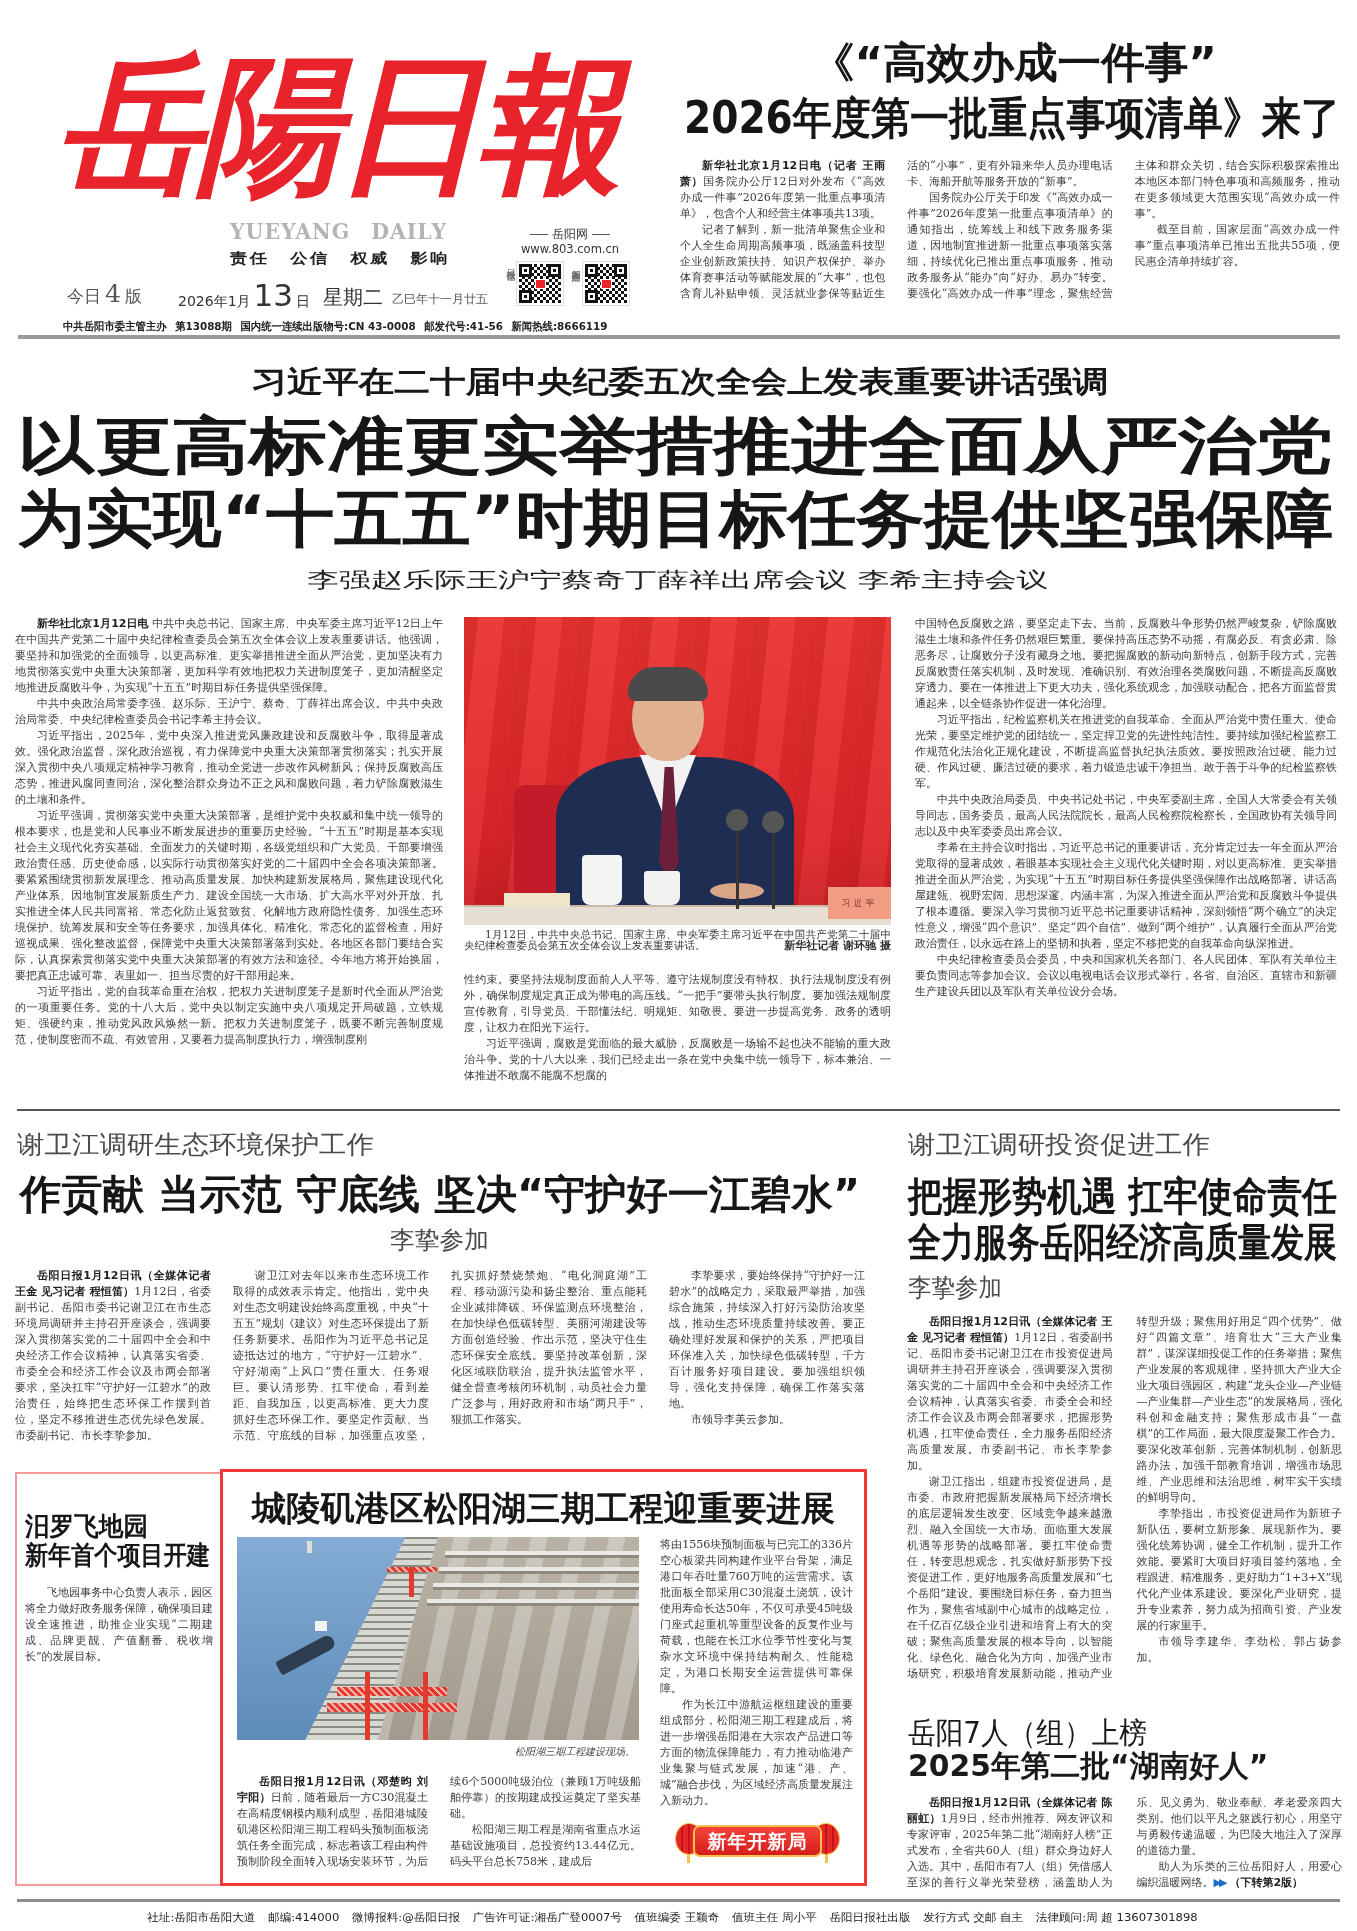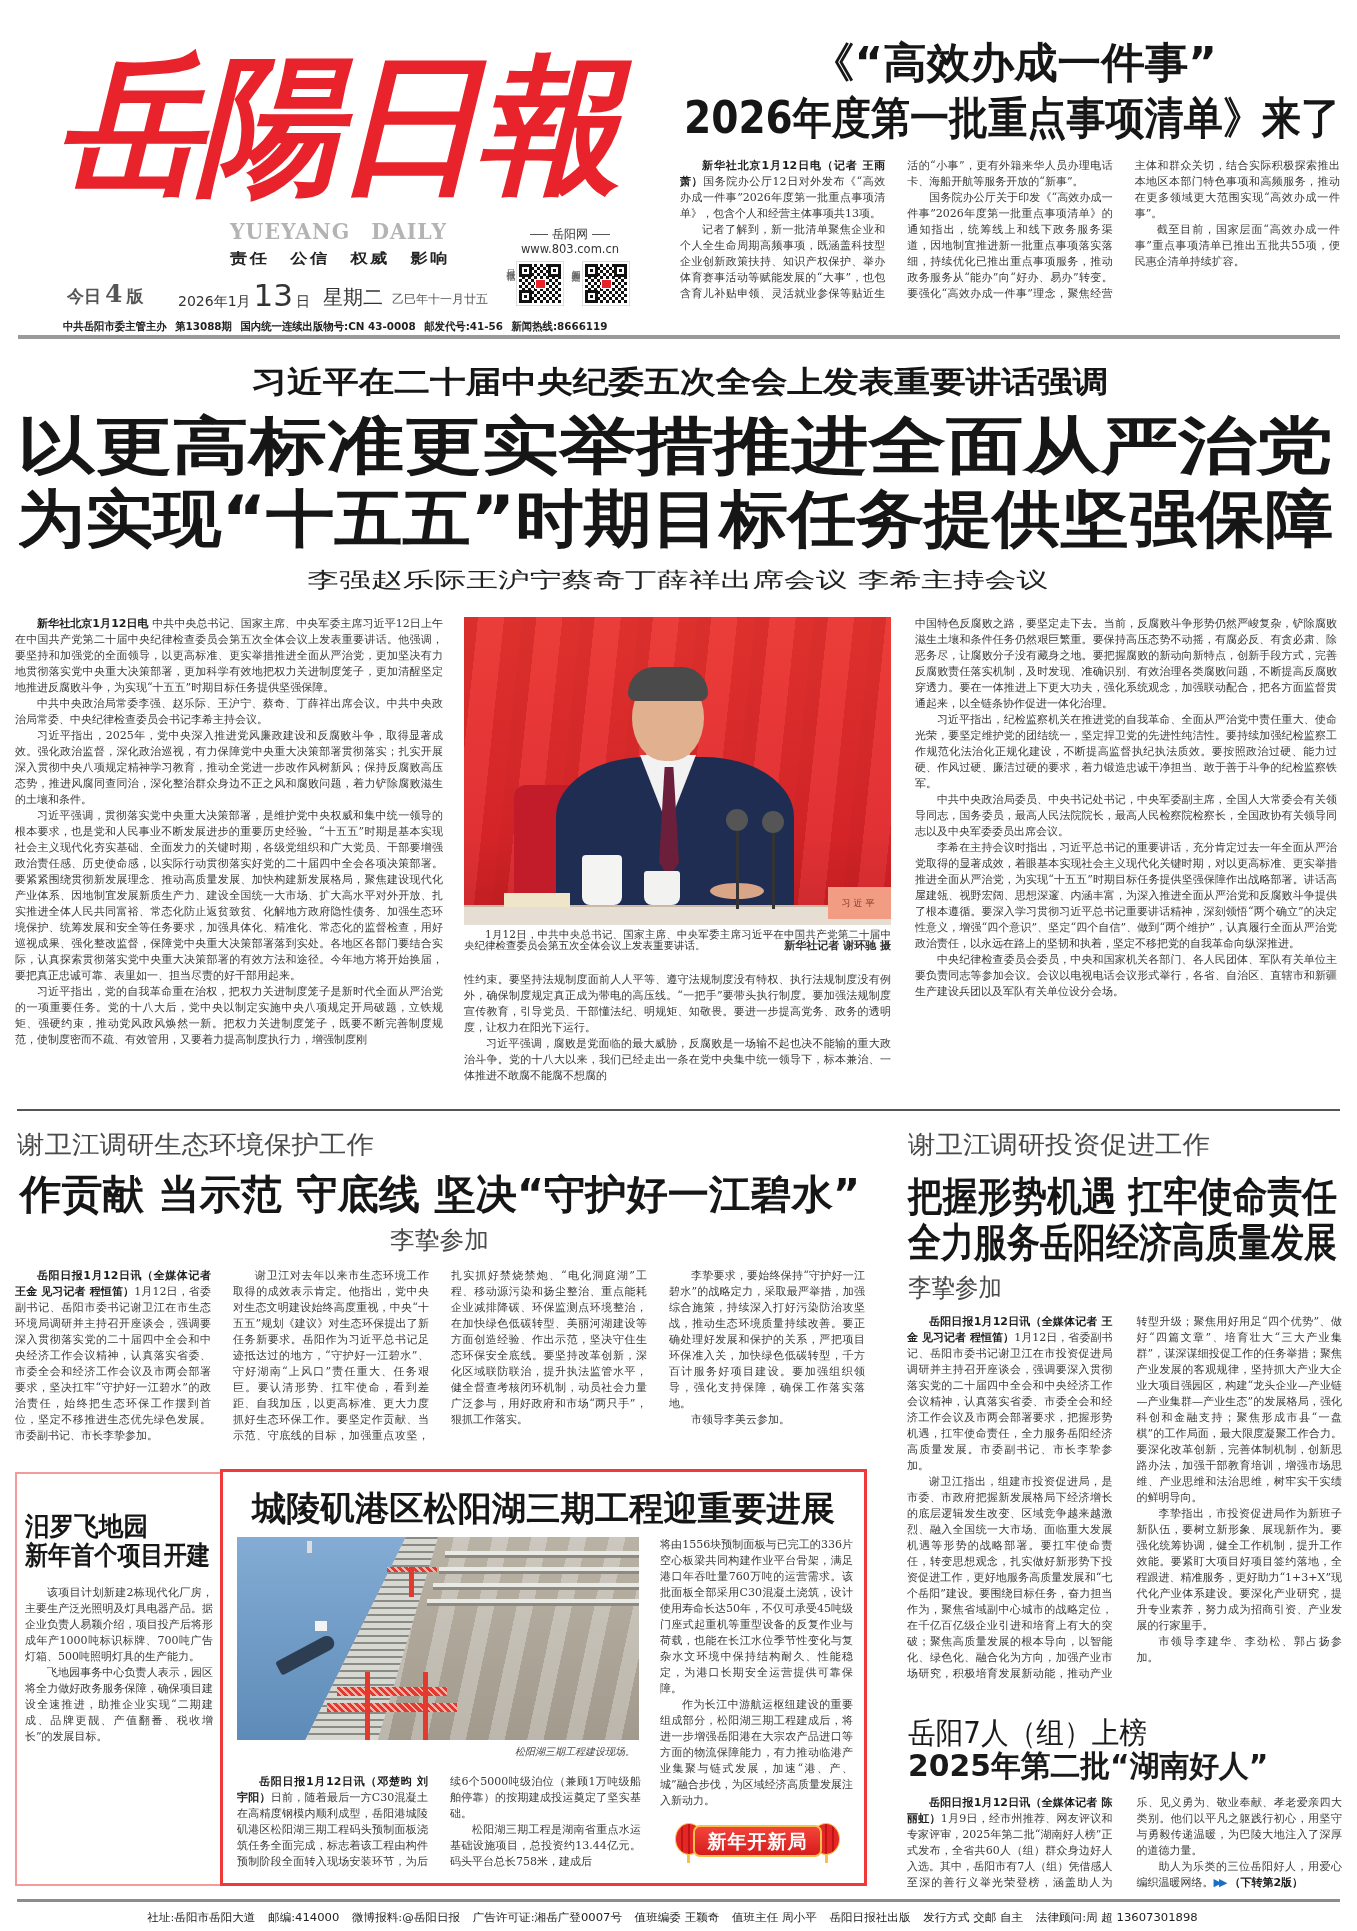--- a/index.html
+++ b/index.html
@@ -21,21 +21,21 @@
 .cols4{column-count:4;column-gap:22px;column-fill:auto}
 .hl{font-family:"DejaVu Sans","Liberation Sans",sans-serif;font-weight:bold;color:#161616;line-height:1.1}
 .kick{font-family:"DejaVu Sans","Liberation Sans",sans-serif;font-weight:normal;color:#4a4a4a;line-height:1.1}
 
 .logo{left:56px;top:34px;width:560px;height:180px}
 .logo .fit{font-size:150px;line-height:180px;color:#e8232b;font-weight:bold;font-family:"DejaVu Serif","Liberation Serif",serif;font-style:italic;letter-spacing:-6px}
 .eng{left:230px;top:218px;width:217px;height:24px}
 .eng .fit{font-size:22px;font-weight:bold;color:#b4b4b4;font-family:"DejaVu Serif","Liberation Serif",serif;letter-spacing:1px;word-spacing:14px}
 .slogan{left:230px;top:248px;width:220px;height:17px}
 .slogan .fit{font-size:14px;font-weight:bold;color:#222;word-spacing:10px;letter-spacing:2px}
-.edition{left:67px;top:279px;font-weight:bold;color:#555;font-size:17px}
+.edition{left:67px;top:279px;font-weight:normal;color:#555;font-size:17px}
 .edition .num{font-size:25px;margin:0 4px}
 .datebox{left:178px;top:277px;color:#333;font-size:14px}
 .datebox .day{font-size:31px;margin:0 3px;font-family:"DejaVu Sans","Liberation Sans",sans-serif}
 .weekday{left:323px;top:284px;font-size:20px;color:#333}
 .lunar{left:392px;top:291px;font-size:12px;color:#555}
 .web{left:516px;top:226px;width:108px;text-align:center;font-size:12px;color:#333}
 .web .dash{display:inline-block;width:18px;height:1px;background:#555;vertical-align:middle;margin:0 4px}
 .url{left:516px;top:242px;width:108px;text-align:center;font-size:11.5px;color:#333}
 .qr{width:46px;height:43px;background:repeating-conic-gradient(#111 0 25%,#fff 0 50%) 0 0/6px 6px;border:2px solid #fff;outline:1px solid #ddd}
 .qr .fp{position:absolute;width:13px;height:13px;border:3px solid #111;background:#fff}
@@ -217,21 +217,20 @@
 <div class="fitbox hl" style="left:908px;top:1749px;width:345px;height:34px;font-size:30px;font-weight:bold;color:#1a1a1a"><span class="fit" style="transform: scaleX(0.993);">2025年第二批“湖南好人”</span></div>
 <div class="abs body cols2" style="left:907px;top:1795px;width:435px;height:98px">
   <p><span class="dl">岳阳日报1月12日讯（全媒体记者 陈丽虹）</span><span>1月9日，经市州推荐、网友评议和专家评审，2025年第二批“湖南好人榜”正式发布，全省共60人（组）群众身边好人入选。其中，岳阳市有7人（组）凭借感人至深的善行义举光荣登榜，涵盖助人为乐、见义勇为、敬业奉献、孝老爱亲四大类别。他们以平凡之躯践行初心，用坚守与勇毅传递温暖，为巴陵大地注入了深厚的道德力量。</span></p>
   <p><span>助人为乐类的三位岳阳好人，用爱心编织温暖网络。</span><span class="arrow">▶▶</span><span class="cont">（下转第2版）</span></p>
 </div>
 
 <div class="abs box-miluo"></div>
 <div class="fitbox hl" style="left:25px;top:1512px;width:123px;height:30px;font-size:26px"><span class="fit" style="transform: scaleX(0.9462);">汨罗飞地园</span></div>
 <div class="fitbox hl" style="left:25px;top:1541px;width:185px;height:30px;font-size:26px"><span class="fit" style="transform: scaleX(0.8894);">新年首个项目开建</span></div>
 <div class="abs body" style="left:25px;top:1585px;width:188px;height:292px">
-  <p>该项目计划新建2栋现代化厂房，主要生产泛光照明及灯具电器产品。据企业负责人易颖介绍，项目投产后将形成年产1000吨标识标牌、700吨广告灯箱、500吨照明灯具的生产能力。</p>
   <p>飞地园事务中心负责人表示，园区将全力做好政务服务保障，确保项目建设全速推进，助推企业实现“二期建成、品牌更靓、产值翻番、税收增长”的发展目标。</p>
 </div>
 
 <div class="abs box-port"></div>
 <div class="fitbox serif" style="left:252px;top:1486px;width:583px;height:40px;font-size:34px;font-weight:bold;color:#161616"><span class="fit" style="transform: scaleX(1.0087);">城陵矶港区松阳湖三期工程迎重要进展</span></div>
 <div class="abs photo-port">
   <div class="pp-land"></div>
   <div class="pp-pier"></div>
   <div class="pp-trestle" style="left:208px;top:14px;width:194px"></div>
   <div class="pp-trestle" style="left:202px;top:30px;width:200px"></div>

